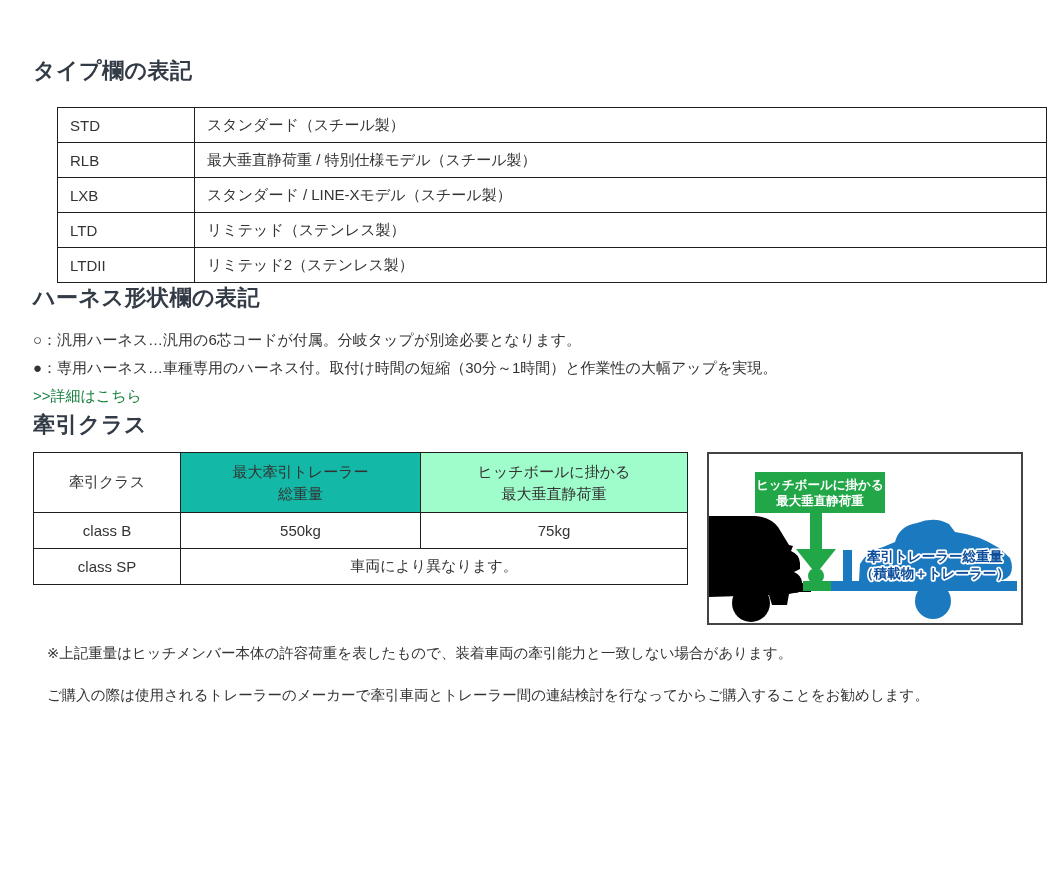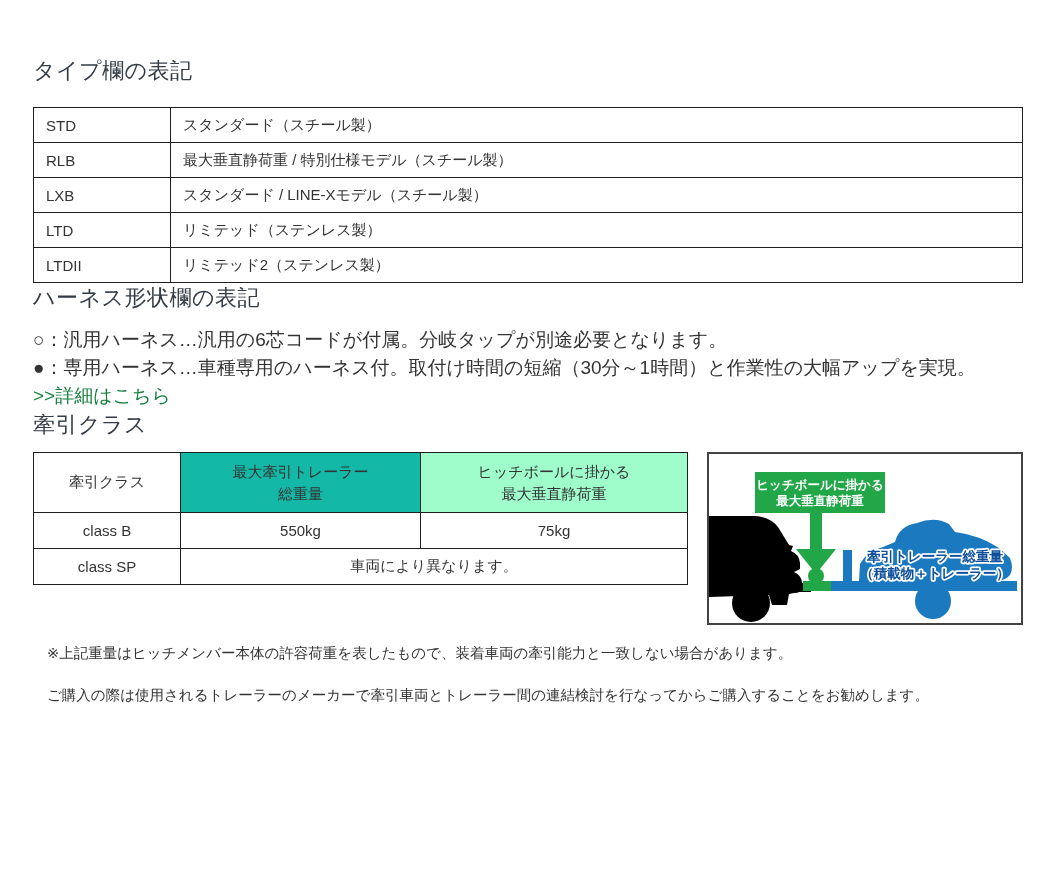--- a/index.html
+++ b/index.html
@@ -11,49 +11,50 @@
   }
   .container {
     width: 1051px;
     height: 879px;
     padding: 56px 28px 0 33px;
     overflow: hidden;
     background: #ffffff;
   }
   h2.section-heading {
     font-size: 22px;
-    font-weight: 400;
+    font-weight: 700;
     color: #333c46;
     margin: 0;
     line-height: 29px;
     letter-spacing: 0.5px;
   }
 
   
   table.type-table {
     border-collapse: collapse;
     width: 990px;
     margin-top: 22px;
     table-layout: fixed;
+    margin-left: 24px;
   }
   table.type-table td {
     border: 1px solid #1f1f1f;
     height: 35px;
     font-size: 15px;
     padding: 0 12px;
     color: #333333;
     background: #ffffff;
     vertical-align: middle;
   }
   table.type-table td.code { width: 137px; }
 
   
   .harness-heading { margin-top: 30px; }
   .harness-lines { margin-top: 14px; }
-  .harness-lines p { margin: 0; font-size: 19px; line-height: 28px; color: #333333; }
+  .harness-lines p { margin: 0; font-size: 15px; line-height: 28px; color: #333333; }
   a.detail-link { color: #15803d; text-decoration: none; cursor: pointer; }
 
   
   .towing-heading { margin-top: 8px; }
   .towing-row {
     margin-top: 13px;
     display: flex;
     align-items: flex-start;
     gap: 19px;
   }

